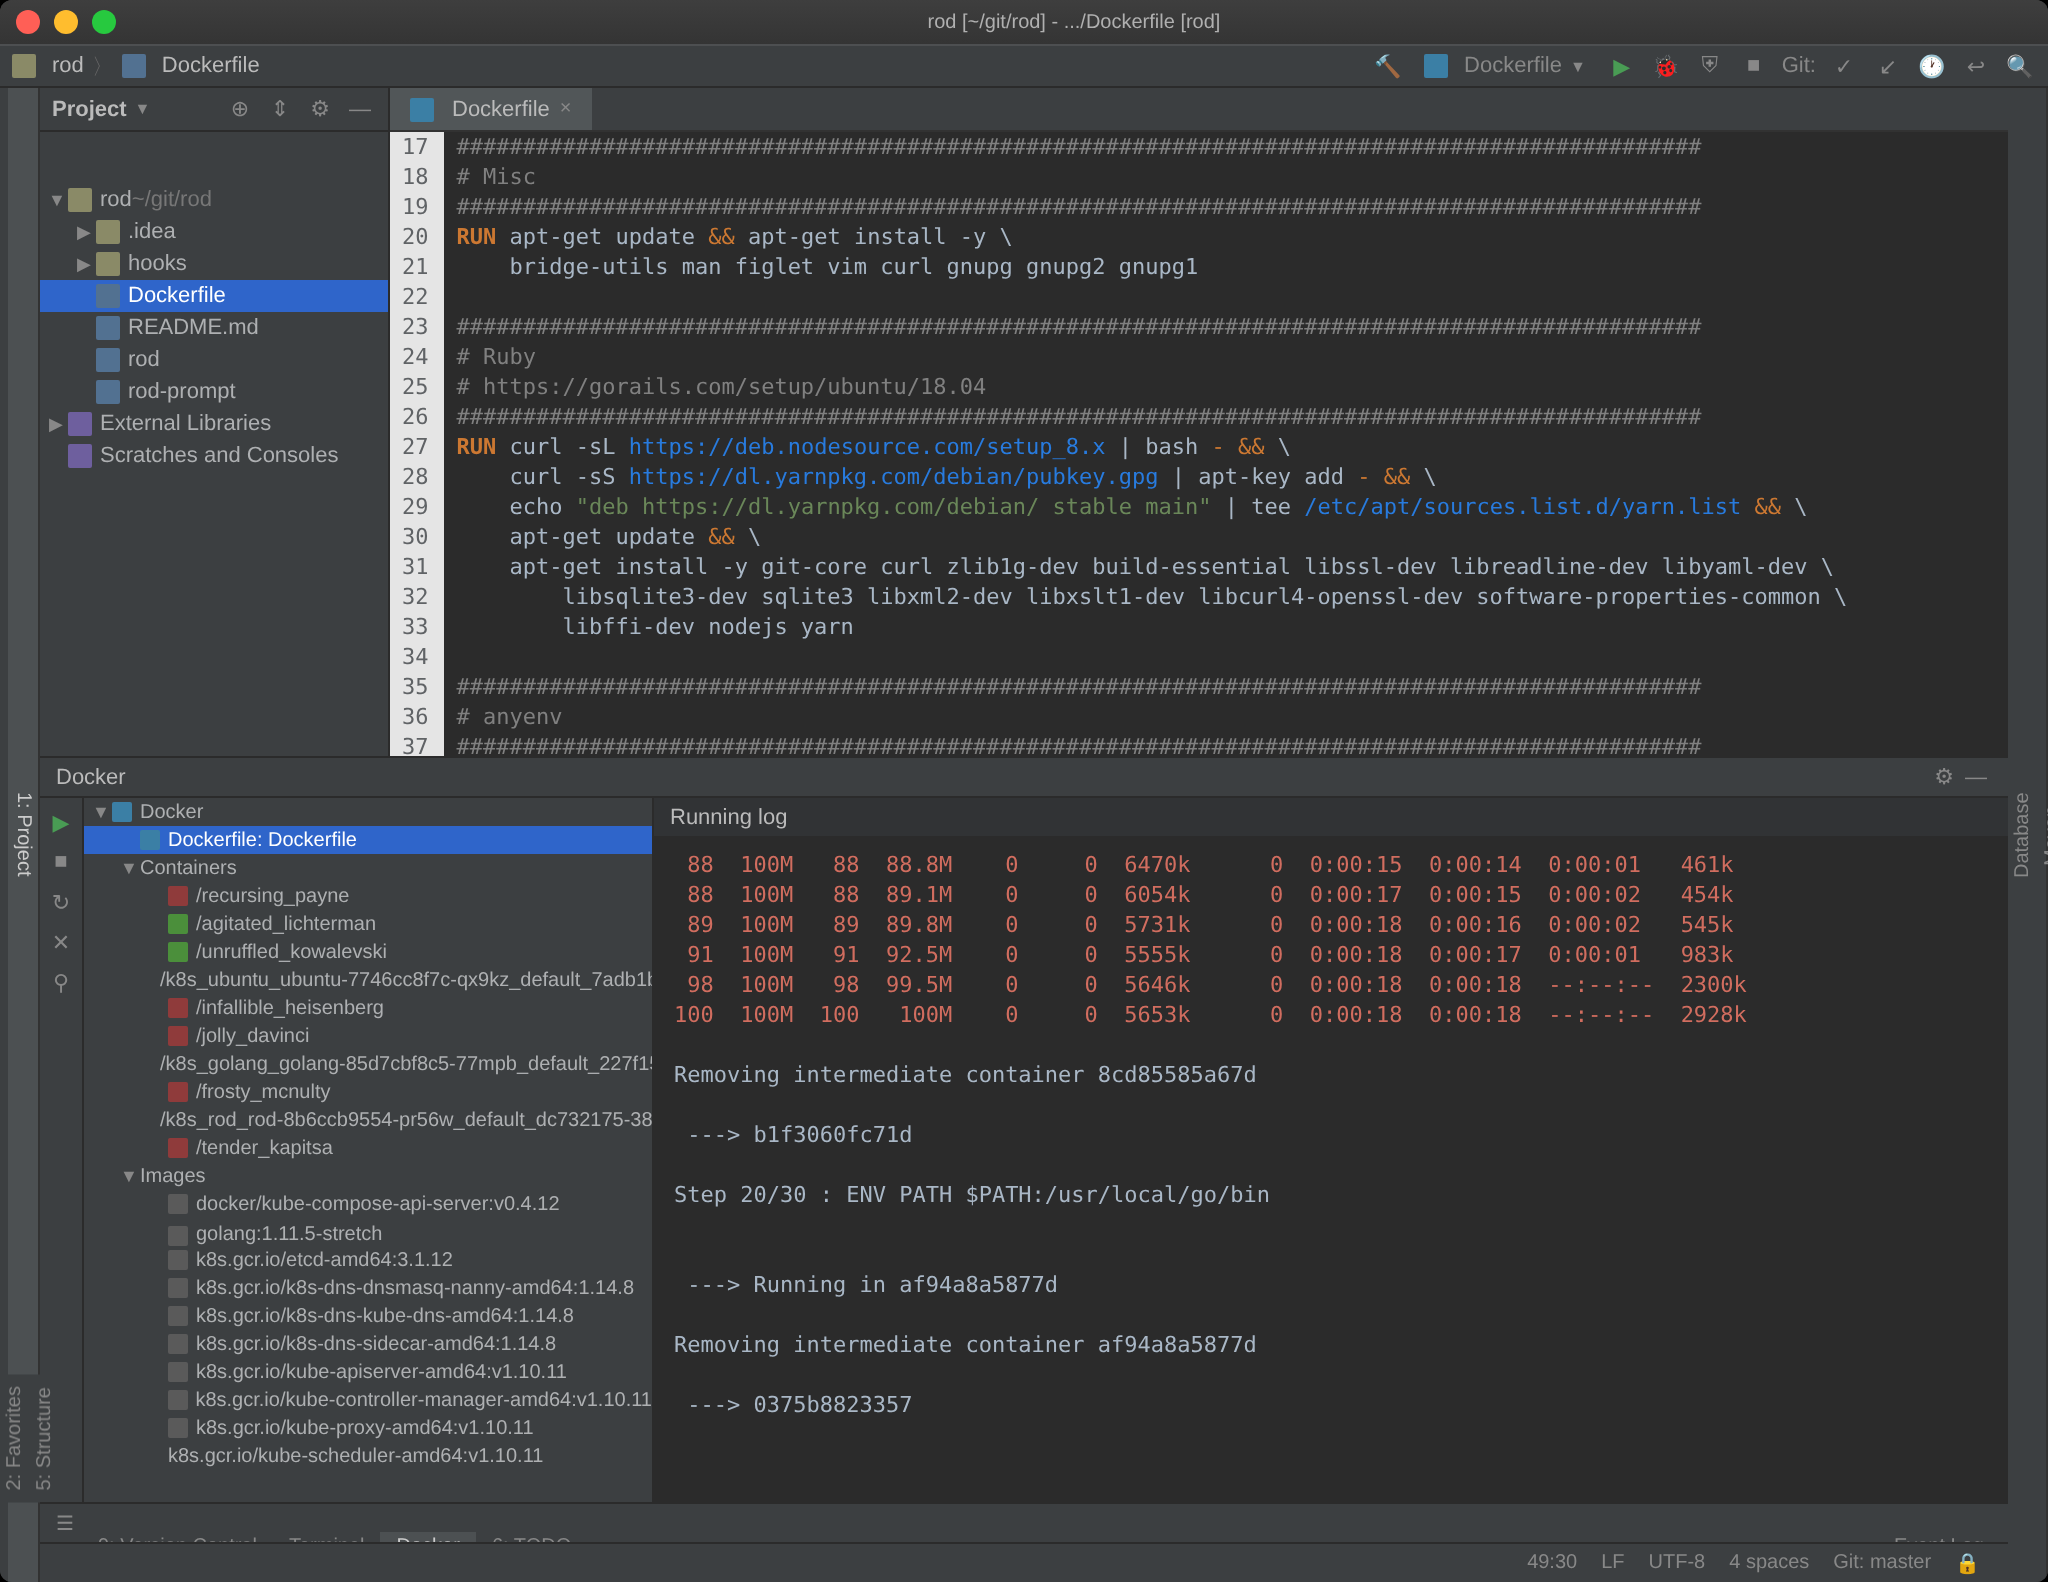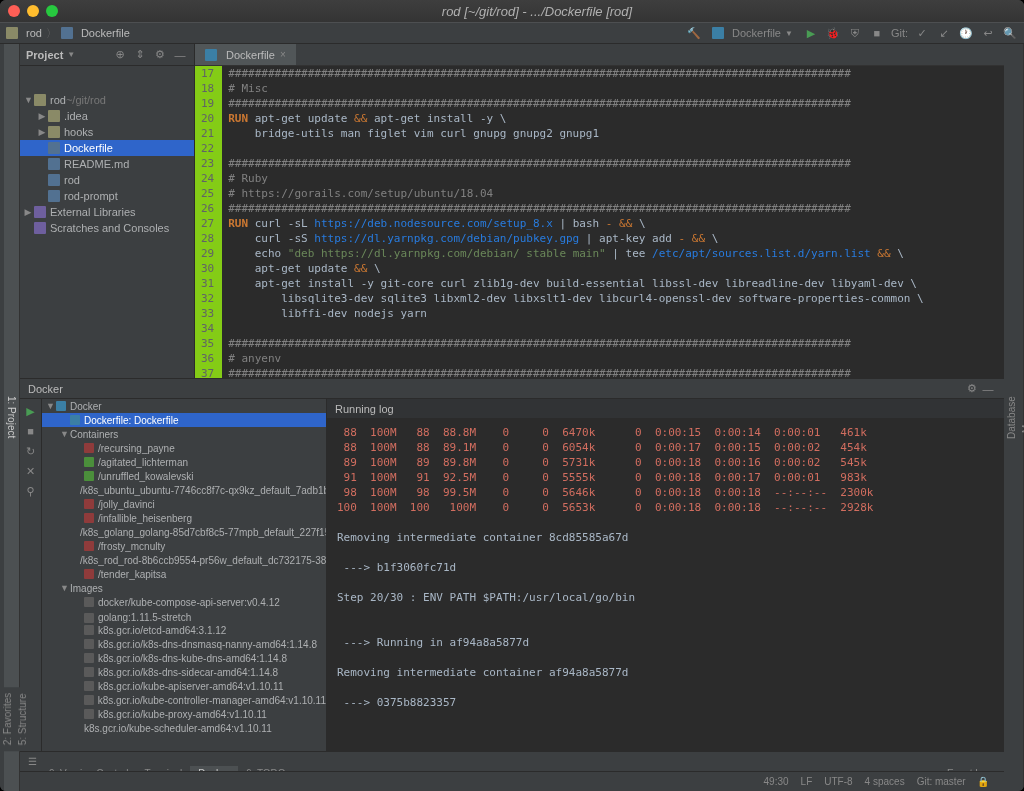--- a/index.html
+++ b/index.html
@@ -1,20 +1,20 @@
 <!DOCTYPE html>
 <html><head>
 <meta charset="utf-8">
 <style>
 * { margin: 0; padding: 0; box-sizing: border-box; }
 html, body { width: 1024px; height: 791px; overflow: hidden; font-family: "Lucida Grande", "Segoe UI", sans-serif; font-size: 11px; background: #000; color: #a9b7c6; }
 .window { background: #3c3f41; width: 1024px; height: 791px; display: flex; flex-direction: column; border-radius: 6px; overflow: hidden; }
 
 
-.titlebar { height: 22px; background: linear-gradient(#3e3e3e,#343434); display: flex; align-items: center; padding: 0 8px; color: #b0b0b0; font-size: 13px; font-style: italic; }
+.titlebar { height: 22px; background: linear-gradient(#3e3e3e,#343434); display: flex; align-items: center; padding: 0 8px; color: #b0b0b0; font-size: 10px; }
 .traffic { display: flex; gap: 7px; }
 .tl { width: 12px; height: 12px; border-radius: 50%; }
 .tl.r { background: #ff5f56; } .tl.y { background: #ffbd2e; } .tl.g { background: #27c93f; }
 .title-center { flex: 1; text-align: center; }
 
 
 .navbar { height: 22px; background: #3c3f41; display: flex; align-items: center; padding: 0 6px; border-top: 1px solid #4d4f51; border-bottom: 1px solid #2b2b2b; font-size: 11px; }
 .crumb { display: flex; align-items: center; gap: 4px; color: #bbb; }
 .crumb .sep { color: #666; }
 .nav-right { margin-left: auto; display: flex; align-items: center; gap: 6px; }
@@ -43,21 +43,21 @@
 .chev { width: 8px; text-align: center; color: #888; margin-right: 2px; font-size: 9px; }
 .folder { background: #8a8a67; border-radius: 1px; }
 .file { background: #527191; border-radius: 1px; }
 .lib { background: #6e5f9e; border-radius: 1px; }
 
 .editor { flex: 1; background: #2b2b2b; display: flex; flex-direction: column; min-width: 0; }
 .ed-tabs { height: 22px; display: flex; align-items: stretch; background: #3c3f41; border-bottom: 1px solid #323232; }
 .ed-tab { padding: 3px 10px; background: #515658; color: #bbb; font-size: 11px; display: flex; align-items: center; gap: 5px; border-right: 1px solid #3c3f41; }
 .ed-tab .close { color: #888; font-size: 10px; }
 .ed-body { flex: 1; display: flex; overflow: hidden; font-family: Menlo, Consolas, monospace; font-size: 11px; line-height: 15px; }
-.gutter-nums { background: #84cc16; color: #606366; text-align: right; padding: 0 8px 0 6px; user-select: none; }
+.gutter-nums { background: #e5e5e5; color: #606366; text-align: right; padding: 0 8px 0 6px; user-select: none; }
 .code { flex: 1; padding: 0 6px; white-space: pre; overflow: hidden; color: #a9b7c6; }
 .kw { color: #cc7832; font-weight: bold; }
 .op { color: #cc7832; }
 .str { color: #6a8759; }
 .cmt { color: #808080; }
 .url { color: #287bde; }
 
 
 .docker { flex: 1; display: flex; flex-direction: column; background: #2b2b2b; min-height: 0; }
 .docker-hdr { height: 20px; background: #3c3f41; display: flex; align-items: center; padding: 0 8px; font-size: 11px; color: #bbb; border-bottom: 1px solid #2b2b2b; }
@@ -258,26 +258,26 @@
                 <span>/unruffled_kowalevski</span>
               </div>
               <div class="dt-node" style="padding-left: 32px;">
                 <span class="chev"></span>
                 <span class="dt-ic c-run"></span>
                 <span>/k8s_ubuntu_ubuntu-7746cc8f7c-qx9kz_default_7adb1b19-33cb-1</span>
               </div>
               <div class="dt-node" style="padding-left: 32px;">
                 <span class="chev"></span>
                 <span class="dt-ic c-stop"></span>
+                <span>/infallible_heisenberg</span>
+              </div>
+              <div class="dt-node" style="padding-left: 32px;">
+                <span class="chev"></span>
+                <span class="dt-ic c-stop"></span>
                 <span>/jolly_davinci</span>
-              </div>
-              <div class="dt-node" style="padding-left: 32px;">
-                <span class="chev"></span>
-                <span class="dt-ic c-stop"></span>
-                <span>/infallible_heisenberg</span>
               </div>
               <div class="dt-node" style="padding-left: 32px;">
                 <span class="chev"></span>
                 <span class="dt-ic c-run"></span>
                 <span>/k8s_golang_golang-85d7cbf8c5-77mpb_default_227f15b0-3808-</span>
               </div>
               <div class="dt-node" style="padding-left: 32px;">
                 <span class="chev"></span>
                 <span class="dt-ic c-stop"></span>
                 <span>/frosty_mcnulty</span>

